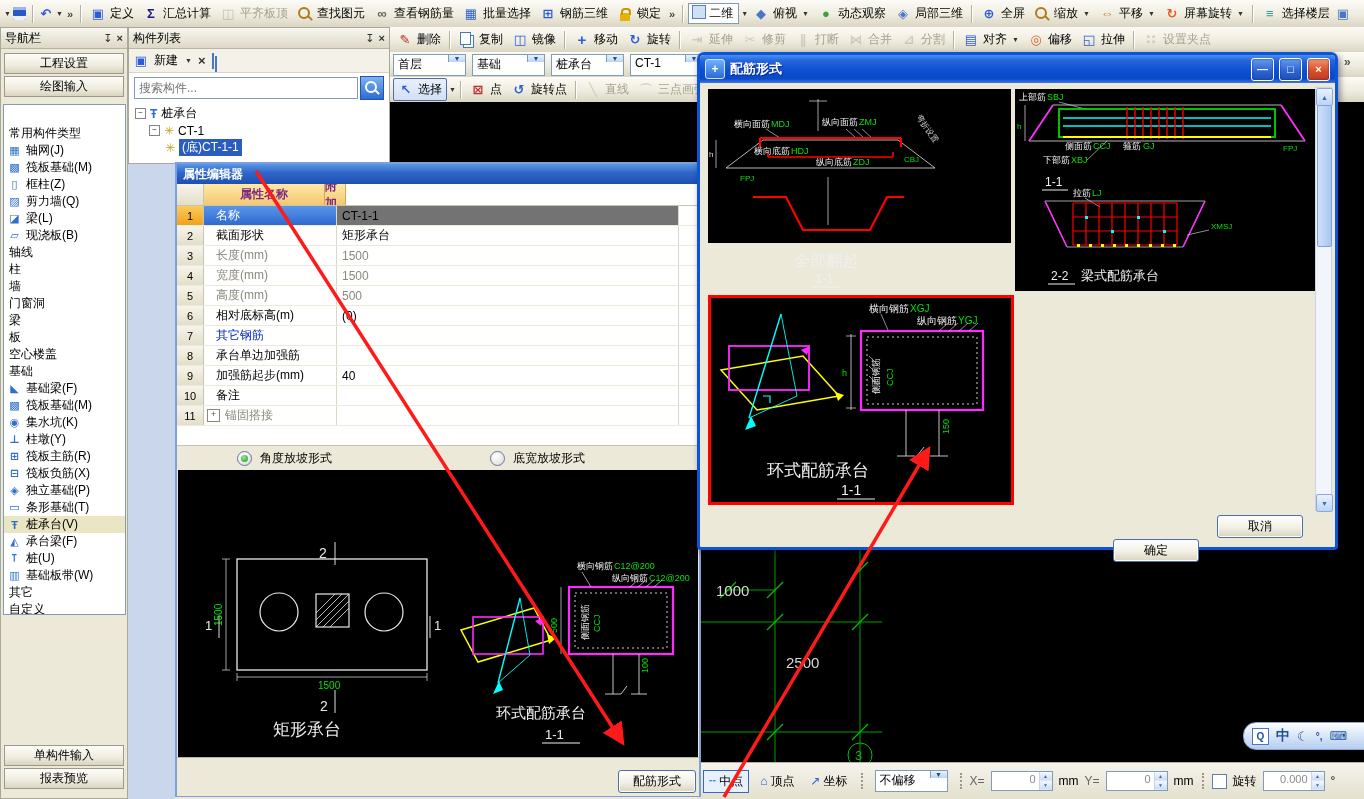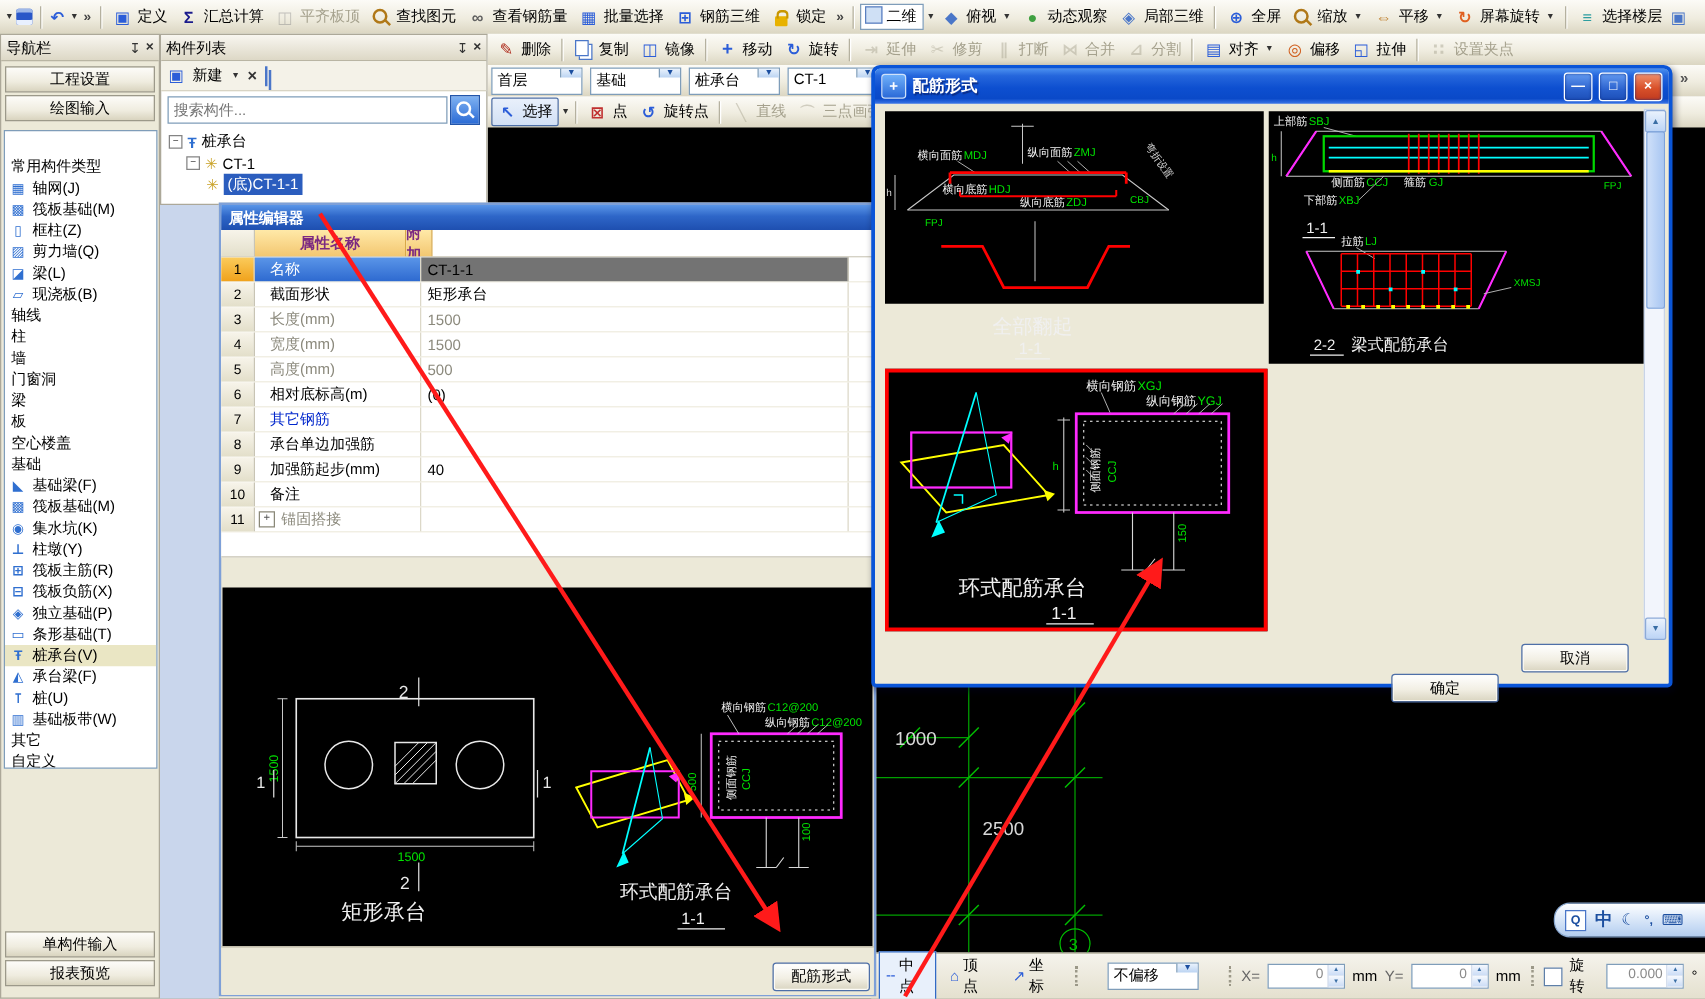--- a/index.html
+++ b/index.html
@@ -602,20 +602,26 @@
       <div class="cnum">11</div>
       <div class="cname">
         <span class="plus">+</span>
         <span>锚固搭接</span>
       </div>
       <div class="cval"></div>
       <div class="cext"></div>
     </div>
   <div style="height:19px;background:#fff;border-bottom:1px solid #C8C4B4"></div>
 
+  <div style="height:25px;display:flex;align-items:center;gap:8px;padding-left:60px;background:#ECE9D8">
+    <span class="radio on"></span>
+    <span>角度放坡形式</span>
+    <span class="radio" style="margin-left:150px"></span>
+    <span>底宽放坡形式</span>
+  </div>
 
   <div class="abs" style="left:1px;top:306px;width:520px;height:287px;background:#000">
     <svg width="520" height="287" viewBox="0 0 520 287">
 
       <line x1="157" y1="72" x2="157" y2="95" stroke="#DDD" stroke-width="1"></line>
       <text x="141" y="88" fill="#E8E8E8" font-size="14">2</text>
       <rect x="59" y="89" width="190" height="111" fill="none" stroke="#E8E8E8" stroke-width="1.3"></rect>
       <circle cx="101" cy="142" r="19" stroke="#E8E8E8" fill="none" stroke-width="1.2"></circle>
       <circle cx="206" cy="142" r="19" stroke="#E8E8E8" fill="none" stroke-width="1.2"></circle>
       <rect x="138" y="124" width="33" height="33" stroke="#E8E8E8" fill="none" stroke-width="1.2"></rect>
@@ -835,21 +841,21 @@
     </div>
   <div class="stbtn">
       <span style="color:#2B5DD8">⌂</span>
       <span>顶点</span>
     </div>
   <div class="stbtn">
       <span style="color:#2B5DD8">↗</span>
       <span>坐标</span>
     </div>
   <span class="grip"></span>
-  <div class="combo" style="margin:16px">
+  <div class="combo" style="margin:4px">
       <span class="val">不偏移</span>
       <span class="cdd">▼</span>
     </div>
   <span class="grip"></span>
   <span style="color:#666">X=</span>
   <div class="spin">
       <span class="v">0</span>
       <span class="ar">
         <span>▲</span>
         <span>▼</span>

